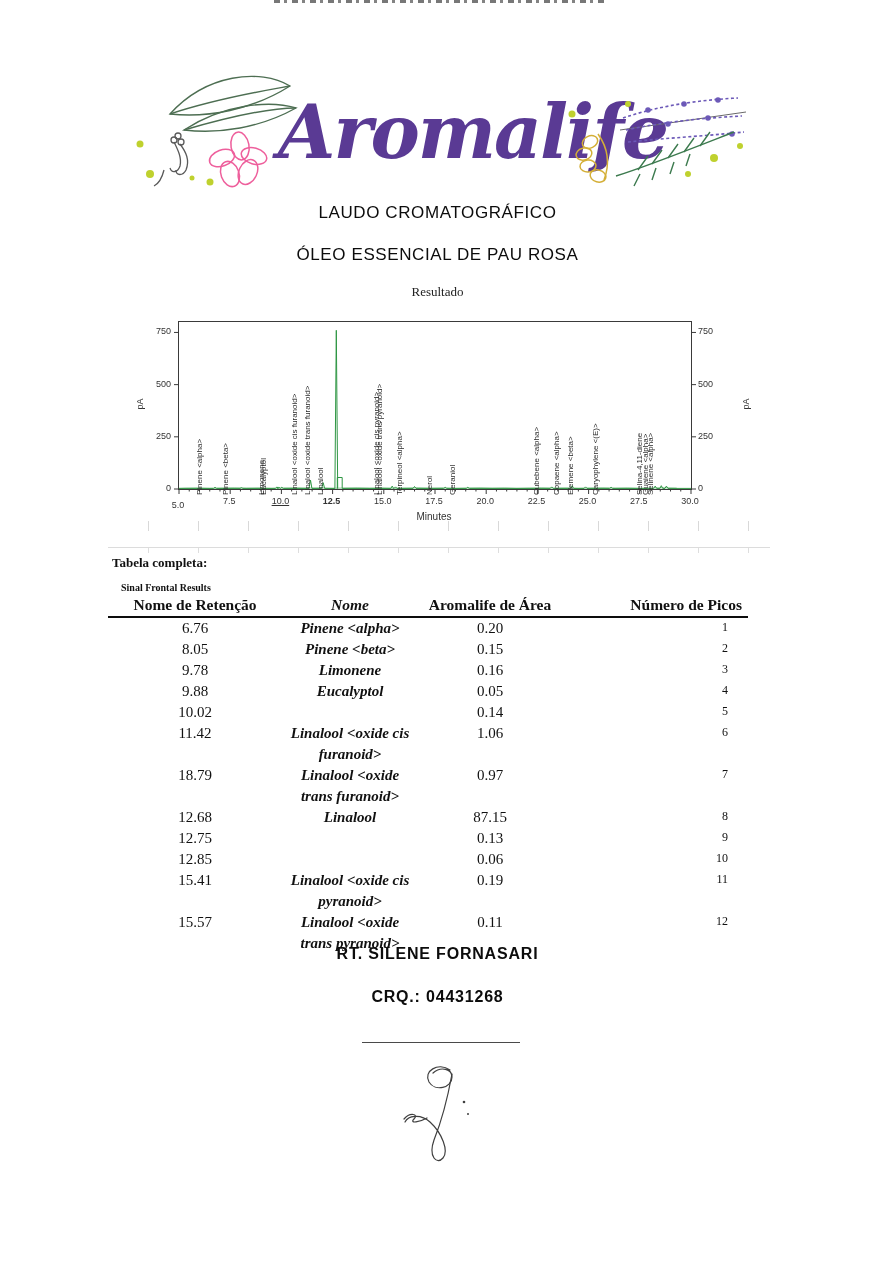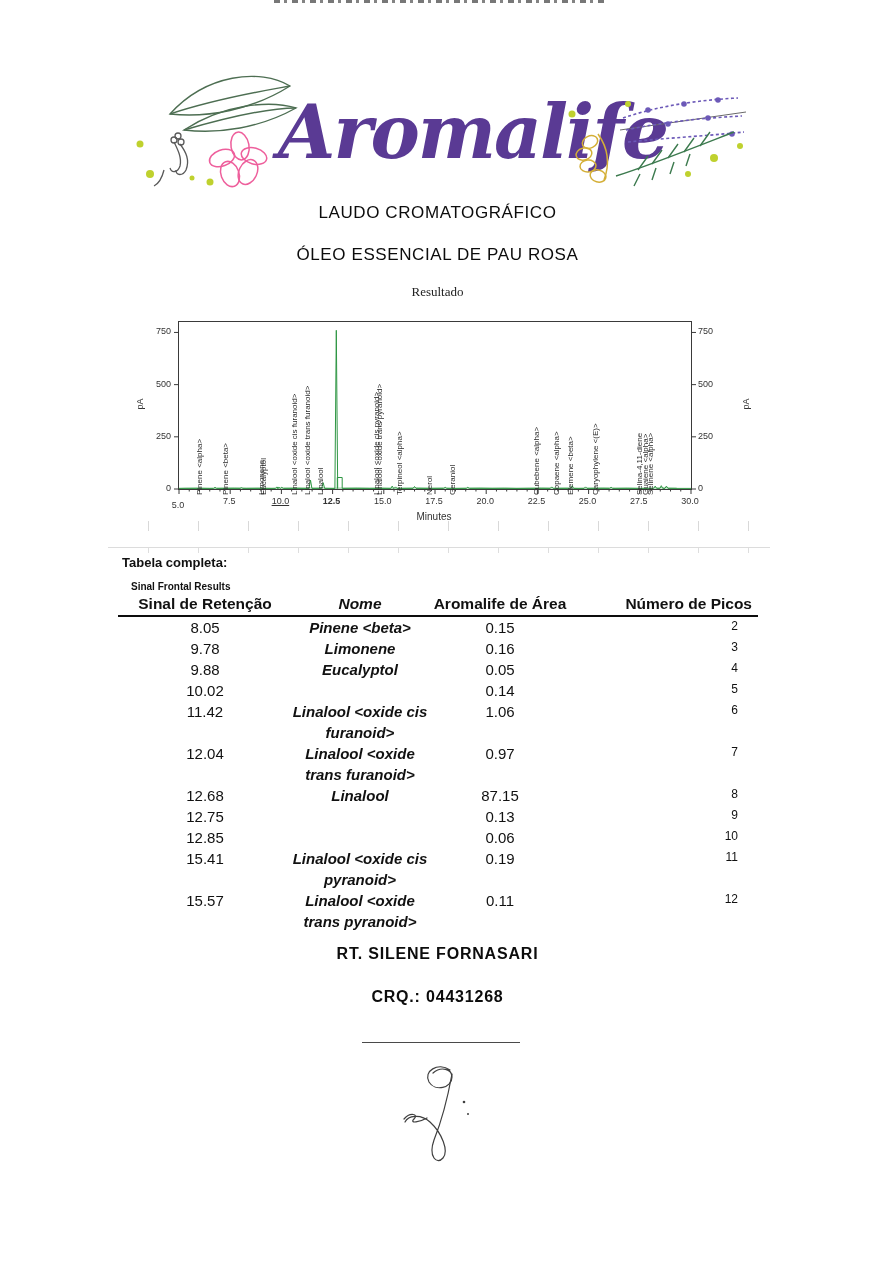--- a/index.html
+++ b/index.html
@@ -39,21 +39,21 @@
     transform:rotate(-90deg);transform-origin:left bottom;letter-spacing:0px}
 
   
   .ruler-ticks{left:148px;top:521px;width:602px;height:10px;
     background:repeating-linear-gradient(90deg,#cfcfcf 0 1px,transparent 1px 50px);opacity:.8}
   .divider{left:108px;top:547px;width:662px;height:1px;background:#dcdcdc}
   .divider-ticks{left:148px;top:548px;width:602px;height:5px;
     background:repeating-linear-gradient(90deg,#dedede 0 1px,transparent 1px 50px)}
 
   
-  .table-area{left:118px;top:555px;width:640px;font-family:Liberation Sans, sans-serif}
+  .table-area{left:108px;top:555px;width:640px;font-family:Liberation Serif, serif}
   .tbl-intro1{font-weight:bold;font-size:13px;padding-left:4px}
   .tbl-intro2{font-weight:bold;font-size:10px;padding-left:13px;margin-top:11px}
   .thead{display:grid;grid-template-columns:174px 136px 144px 186px;
     font-weight:bold;font-size:15.5px;margin-top:3px;align-items:end}
   .th{text-align:center}
   .th-nome{font-style:italic}
   .th-pico{text-align:right;padding-right:6px}
   .thead-rule{height:2px;background:#0d0d0d;margin-top:2px}
   .trow{display:grid;grid-template-columns:174px 136px 144px 186px;
     font-size:15px;line-height:21px;align-items:start}
@@ -263,28 +263,34 @@
   </div>
 
 <div class="abs ruler-ticks"></div>
 <div class="abs divider"></div>
 <div class="abs divider-ticks"></div>
 
 <div class="abs table-area">
   <div class="tbl-intro1">Tabela completa:</div>
   <div class="tbl-intro2">Sinal Frontal Results</div>
   <div class="thead">
-    <div class="th">Sinal de Retenção</div>
+    <div class="th">Nome de Retenção</div>
     <div class="th th-nome">Nome</div>
     <div class="th">Aromalife de Área</div>
     <div class="th th-pico">Número de Picos</div>
   </div>
   <div class="thead-rule"></div>
   <div id="tbody">
       <div class="trow">
+        <div class="tcell cell-tempo">6.76</div>
+        <div class="tcell cell-nome">Pinene &lt;alpha&gt;</div>
+        <div class="tcell cell-area">0.20</div>
+        <div class="tcell cell-pico">1</div>
+      </div>
+      <div class="trow">
         <div class="tcell cell-tempo">8.05</div>
         <div class="tcell cell-nome">Pinene &lt;beta&gt;</div>
         <div class="tcell cell-area">0.15</div>
         <div class="tcell cell-pico">2</div>
       </div>
       <div class="trow">
         <div class="tcell cell-tempo">9.78</div>
         <div class="tcell cell-nome">Limonene</div>
         <div class="tcell cell-area">0.16</div>
         <div class="tcell cell-pico">3</div>
@@ -302,21 +308,21 @@
         <div class="tcell cell-pico">5</div>
       </div>
       <div class="trow">
         <div class="tcell cell-tempo">11.42</div>
         <div class="tcell cell-nome">Linalool &lt;oxide cis
 furanoid&gt;</div>
         <div class="tcell cell-area">1.06</div>
         <div class="tcell cell-pico">6</div>
       </div>
       <div class="trow">
-        <div class="tcell cell-tempo">12.04</div>
+        <div class="tcell cell-tempo">18.79</div>
         <div class="tcell cell-nome">Linalool &lt;oxide
 trans furanoid&gt;</div>
         <div class="tcell cell-area">0.97</div>
         <div class="tcell cell-pico">7</div>
       </div>
       <div class="trow">
         <div class="tcell cell-tempo">12.68</div>
         <div class="tcell cell-nome">Linalool</div>
         <div class="tcell cell-area">87.15</div>
         <div class="tcell cell-pico">8</div>

